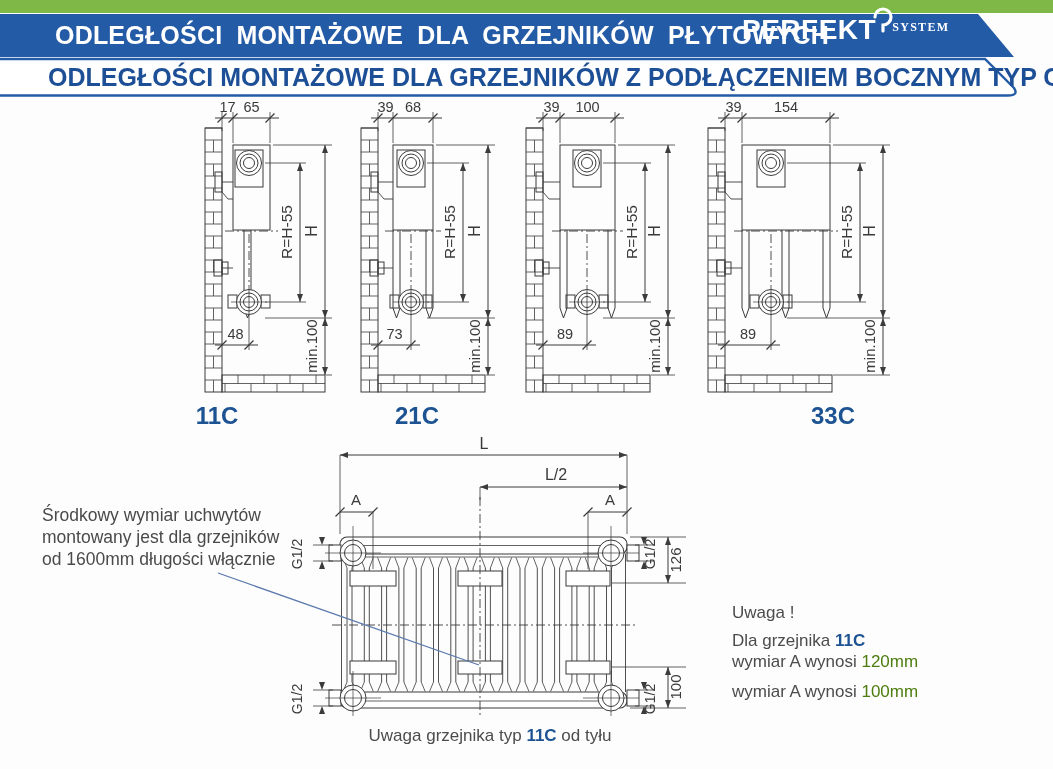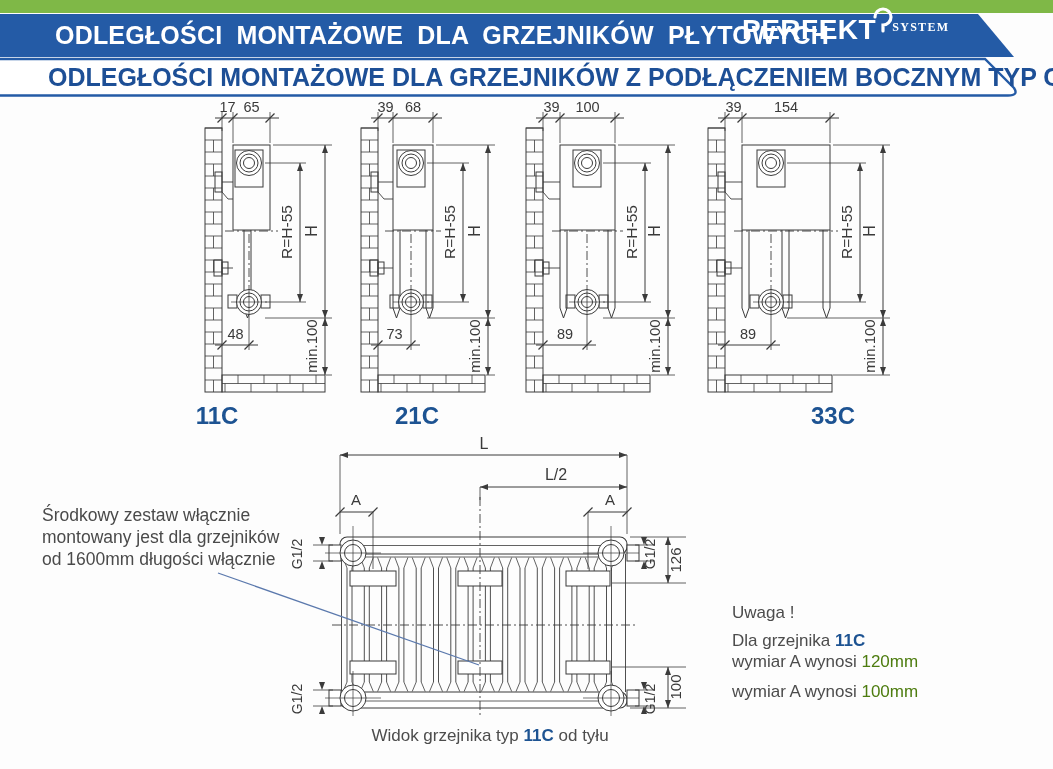--- a/index.html
+++ b/index.html
@@ -660,32 +660,32 @@
         <line x1="668" y1="667" x2="668" y2="708" stroke="#3b3b3b" stroke-width="1"></line>
         <polygon points="668,667 665,675 671,675" fill="#3b3b3b"></polygon>
         <polygon points="668,708 665,700 671,700" fill="#3b3b3b"></polygon>
         <text x="681" y="687" fill="#3a3a3a" font-size="15" text-anchor="middle" transform="rotate(-90 681 687)">100</text>
         <line x1="218" y1="573" x2="479" y2="665" stroke="#5b79ad" stroke-width="1.3"></line>
         <g></g>
       </g>
     </svg>
 
   <div class="leftnote">
-    <div>Środkowy zestaw włącznie</div>
+    <div>Środkowy wymiar uchwytów</div>
     <div>montowany jest dla grzejników</div>
     <div>od 1600mm długości włącznie</div>
   </div>
 
   <div class="rightnote">
     <div class="title">Uwaga !</div>
     <div class="group">
       <div><span>Dla grzejnika </span><span class="blue">11C</span></div>
       <div><span>wymiar A wynosi </span><span class="bold-val">120mm</span></div>
     </div>
     <div class="group">
       <div><span>wymiar A wynosi </span><span class="bold-val">100mm</span></div>
     </div>
   </div>
 
   <div class="caption">
-    <span>Widok grzejnika typ </span><span class="blue" style="font-weight:600">11C</span><span> od tyłu</span>
+    <span>Uwaga grzejnika typ </span><span class="blue" style="font-weight:600">11C</span><span> od tyłu</span>
   </div>
 </div>
 
 </body></html>

